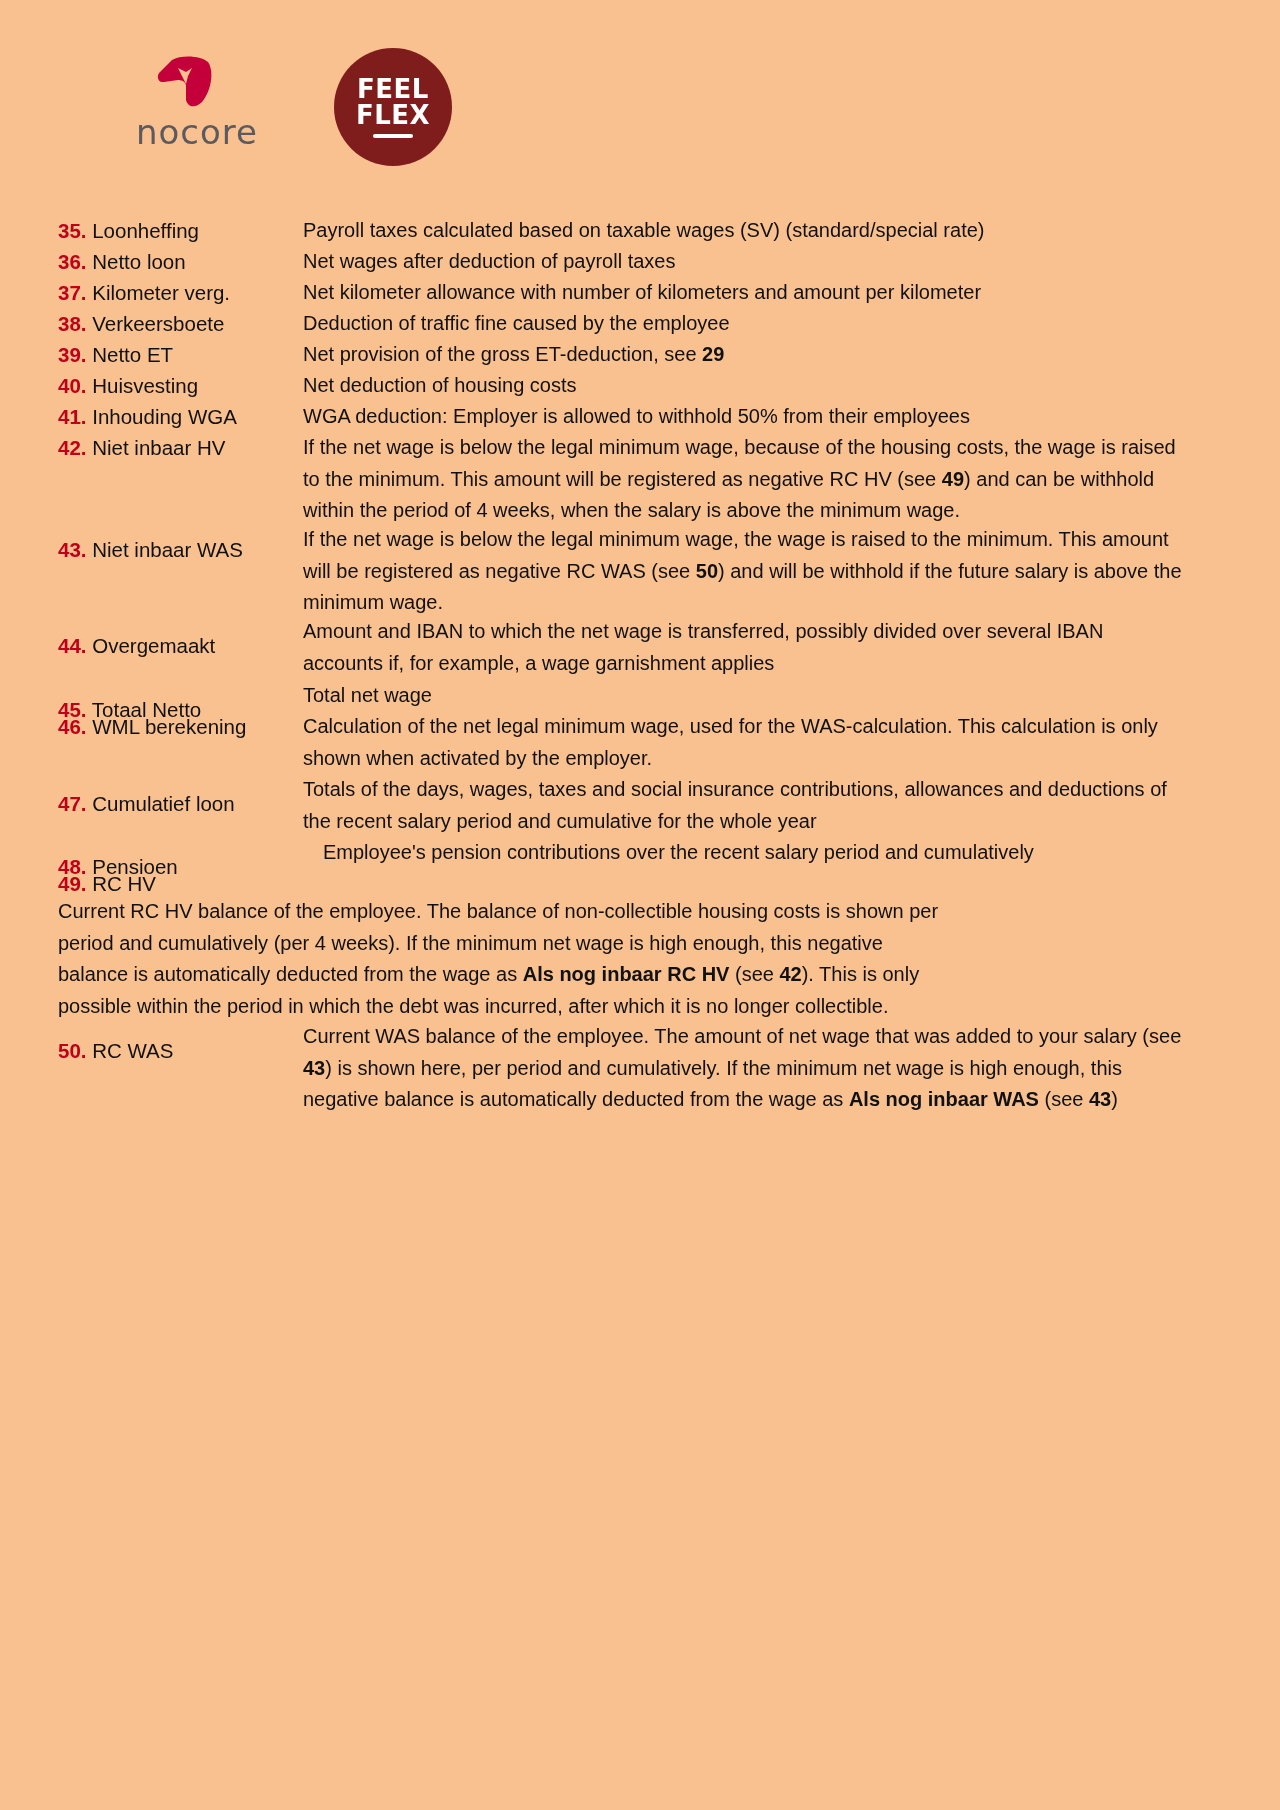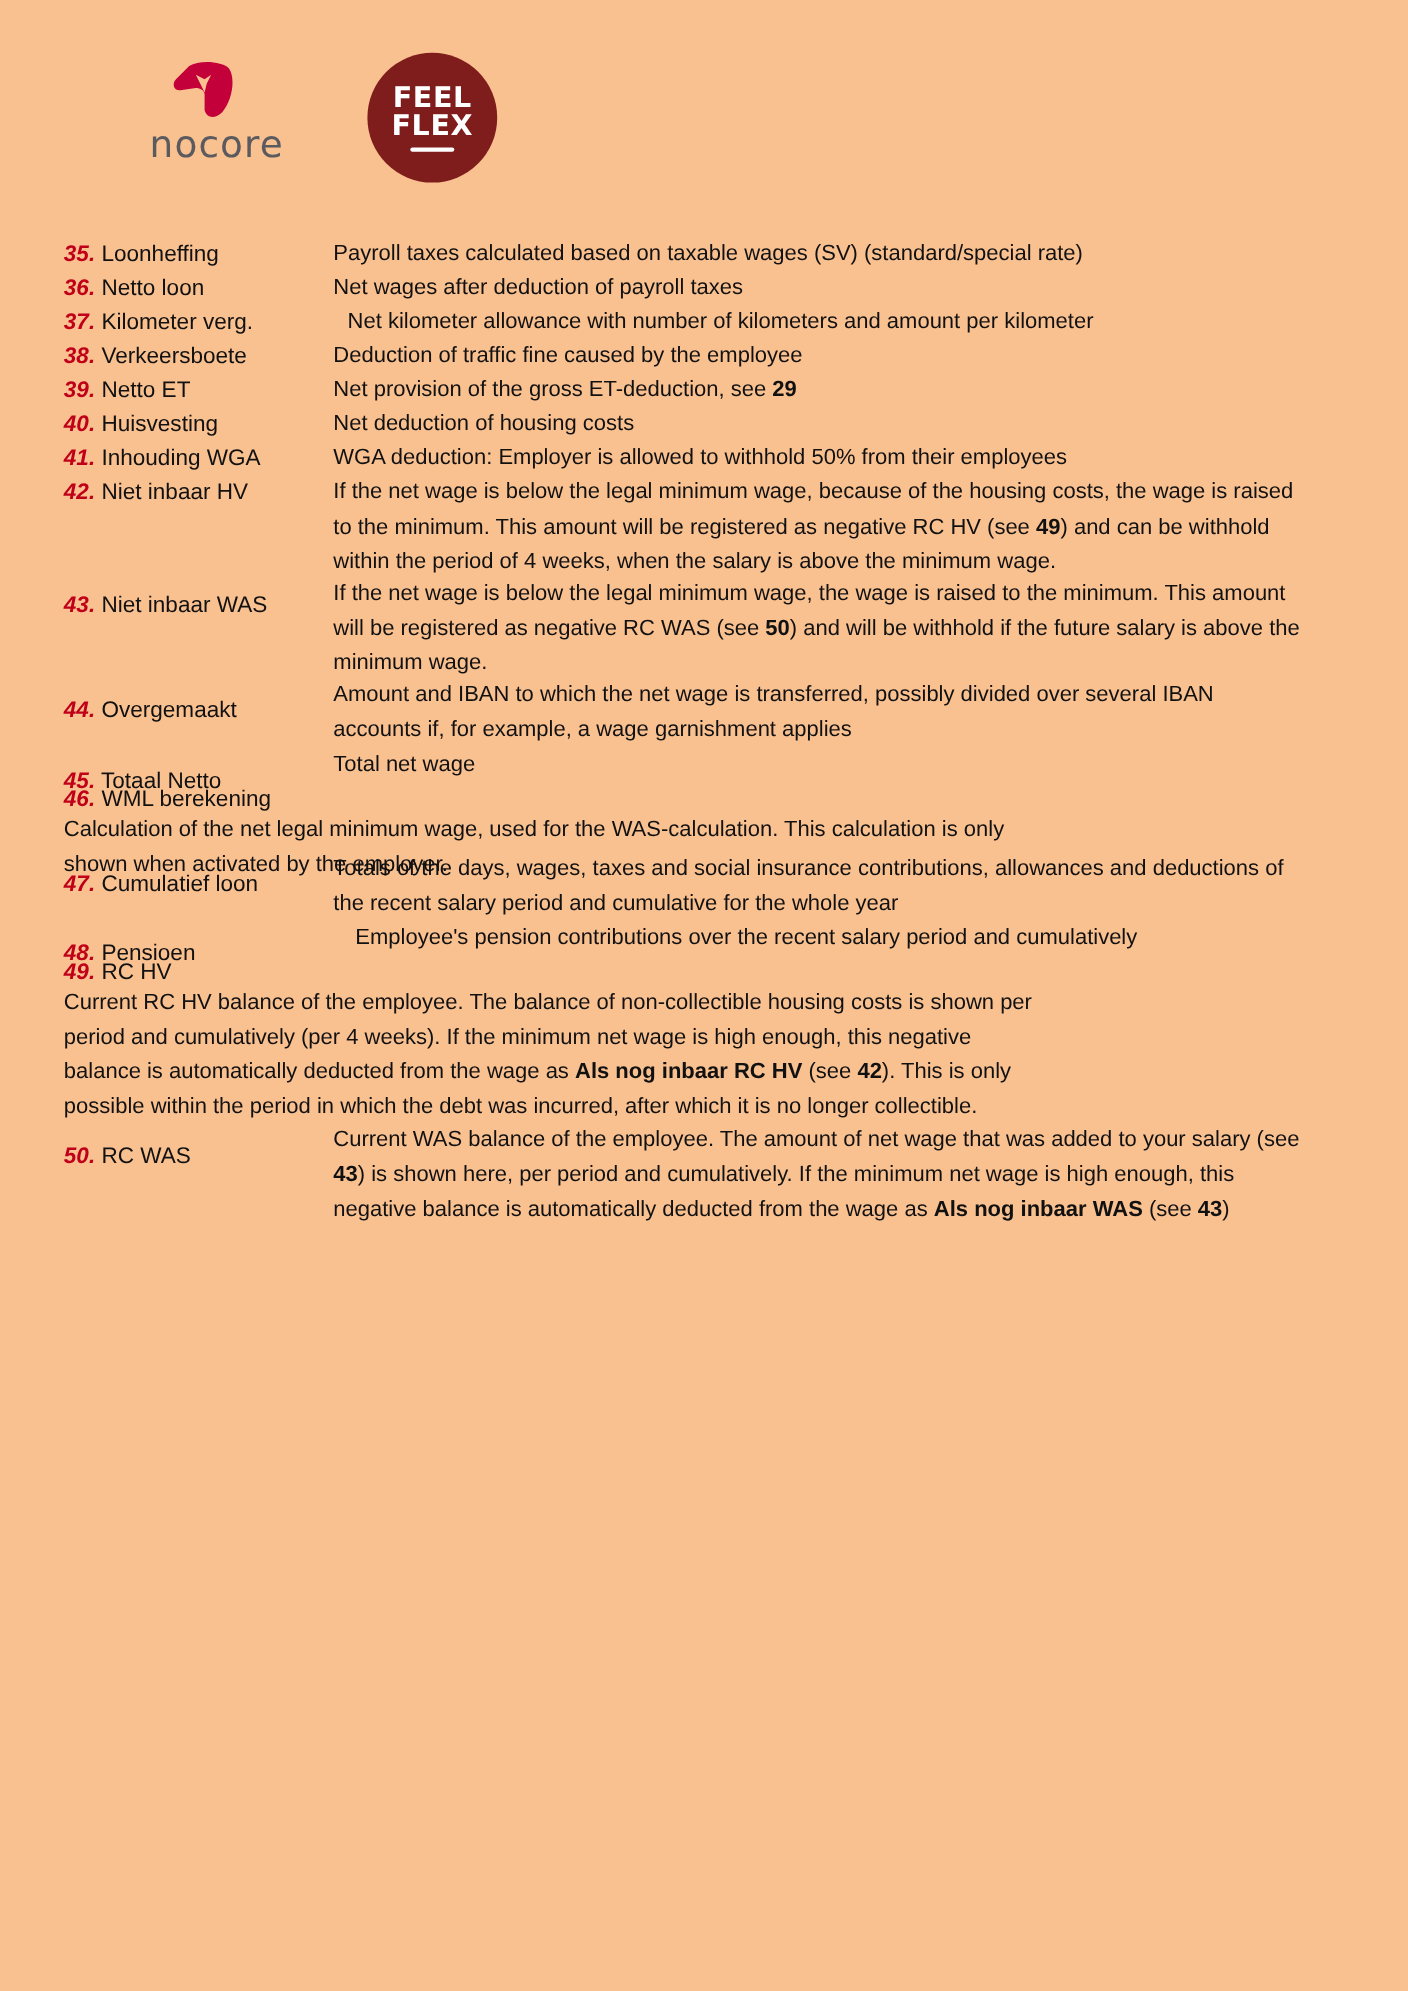--- a/index.html
+++ b/index.html
@@ -26,21 +26,21 @@
     color: #fff;
     display: flex; flex-direction: column; align-items: center; justify-content: center;
     font-family: "DejaVu Sans", sans-serif; font-weight: bold;
   }
   .feelflex .ff-line { font-size: 26px; line-height: 26px; letter-spacing: 0.5px; }
   .feelflex .ff-bar { width: 40px; height: 4px; background: #fff; border-radius: 2px; margin-top: 6px; }
 
   .list { position: absolute; top: 215px; left: 58px; width: 1130px; }
   .row { display: flex; font-size: 20px; }
   .term { width: 245px; flex: none; font-size: 20.5px; }
-  .num { color: #c00018; font-weight: bold; font-style: italic; }
+  .num { color: #c00018; font-weight: bold; }
   .desc { flex: 1; line-height: 31.5px; }
   .desc b { font-weight: bold; }
 </style>
 </head>
 <body>
 
 <div class="logos">
   <div class="nocore">
     <svg width="70" height="55" viewBox="0 0 70 55" style="position:absolute;left:16px;top:-4px;">
       <path d="M20 4 C30 -2 50 0 56 6 C62 14 60 34 50 46 C44 52 36 52 34 44 L34 30 C34 26 30 24 26 24 L12 26 C6 27 4 20 8 16 Z" fill="#c4003a"></path>
@@ -57,21 +57,21 @@
 
 <div class="list" id="list">
     <div class="row" style="position: absolute; top: 0px; left: 0px; width: 1130px;">
       <div class="term" style="padding-top: 4px;"><span class="num">35.</span> <span>Loonheffing</span></div>
       <div class="desc" style="width: 885px;"><span>Payroll taxes calculated based on taxable wages (SV) (standard/special rate)</span></div>
     </div>
     <div class="row" style="position: absolute; top: 31px; left: 0px; width: 1130px;">
       <div class="term" style="padding-top: 4px;"><span class="num">36.</span> <span>Netto loon</span></div>
       <div class="desc" style="width: 885px;"><span>Net wages after deduction of payroll taxes</span></div>
     </div>
-    <div class="row" style="position: absolute; top: 62px; left: 0px; width: 1130px; gap: 13px;">
+    <div class="row" style="position: absolute; top: 62px; left: 0px; width: 1130px;">
       <div class="term" style="padding-top: 4px;"><span class="num">37.</span> <span>Kilometer verg.</span></div>
       <div class="desc" style="width: 885px;"><span>Net kilometer allowance with number of kilometers and amount per kilometer</span></div>
     </div>
     <div class="row" style="position: absolute; top: 93px; left: 0px; width: 1130px;">
       <div class="term" style="padding-top: 4px;"><span class="num">38.</span> <span>Verkeersboete</span></div>
       <div class="desc" style="width: 885px;"><span>Deduction of traffic fine caused by the employee</span></div>
     </div>
     <div class="row" style="position: absolute; top: 124px; left: 0px; width: 1130px;">
       <div class="term" style="padding-top: 4px;"><span class="num">39.</span> <span>Netto ET</span></div>
       <div class="desc" style="width: 885px;"><span>Net provision of the gross ET-deduction, see </span><b>29</b></div>
@@ -93,21 +93,21 @@
       <div class="desc" style="width: 885px;"><span>If the net wage is below the legal minimum wage, the wage is raised to the minimum. This amount will be registered as negative RC WAS (see </span><b>50</b><span>) and will be withhold if the future salary is above the minimum wage.</span></div>
     </div>
     <div class="row" style="position: absolute; top: 401px; left: 0px; width: 1130px;">
       <div class="term" style="padding-top: 18px;"><span class="num">44.</span> <span>Overgemaakt</span></div>
       <div class="desc" style="width: 885px;"><span>Amount and IBAN to which the net wage is transferred, possibly divided over several IBAN accounts if, for example, a wage garnishment applies</span></div>
     </div>
     <div class="row" style="position: absolute; top: 465px; left: 0px; width: 1130px;">
       <div class="term" style="padding-top: 18px;"><span class="num">45.</span> <span>Totaal Netto</span></div>
       <div class="desc" style="width: 885px;"><span>Total net wage</span></div>
     </div>
-    <div class="row" style="position: absolute; top: 496px; left: 0px; width: 1130px; flex-direction: column;">
+    <div class="row" style="position: absolute; top: 496px; left: 0px; width: 1130px;">
       <div class="term" style="padding-top: 4px;"><span class="num">46.</span> <span>WML berekening</span></div>
       <div class="desc" style="width: 885px;"><span>Calculation of the net legal minimum wage, used for the WAS-calculation. This calculation is only shown when activated by the employer.</span></div>
     </div>
     <div class="row" style="position: absolute; top: 559px; left: 0px; width: 1130px;">
       <div class="term" style="padding-top: 18px;"><span class="num">47.</span> <span>Cumulatief loon</span></div>
       <div class="desc" style="width: 885px;"><span>Totals of the days, wages, taxes and social insurance contributions, allowances and deductions of the recent salary period and cumulative for the whole year</span></div>
     </div>
     <div class="row" style="position: absolute; top: 622px; left: 0px; width: 1130px; gap: 20px;">
       <div class="term" style="padding-top: 18px;"><span class="num">48.</span> <span>Pensioen</span></div>
       <div class="desc" style="width: 885px;"><span>Employee's pension contributions over the recent salary period and cumulatively</span></div>

